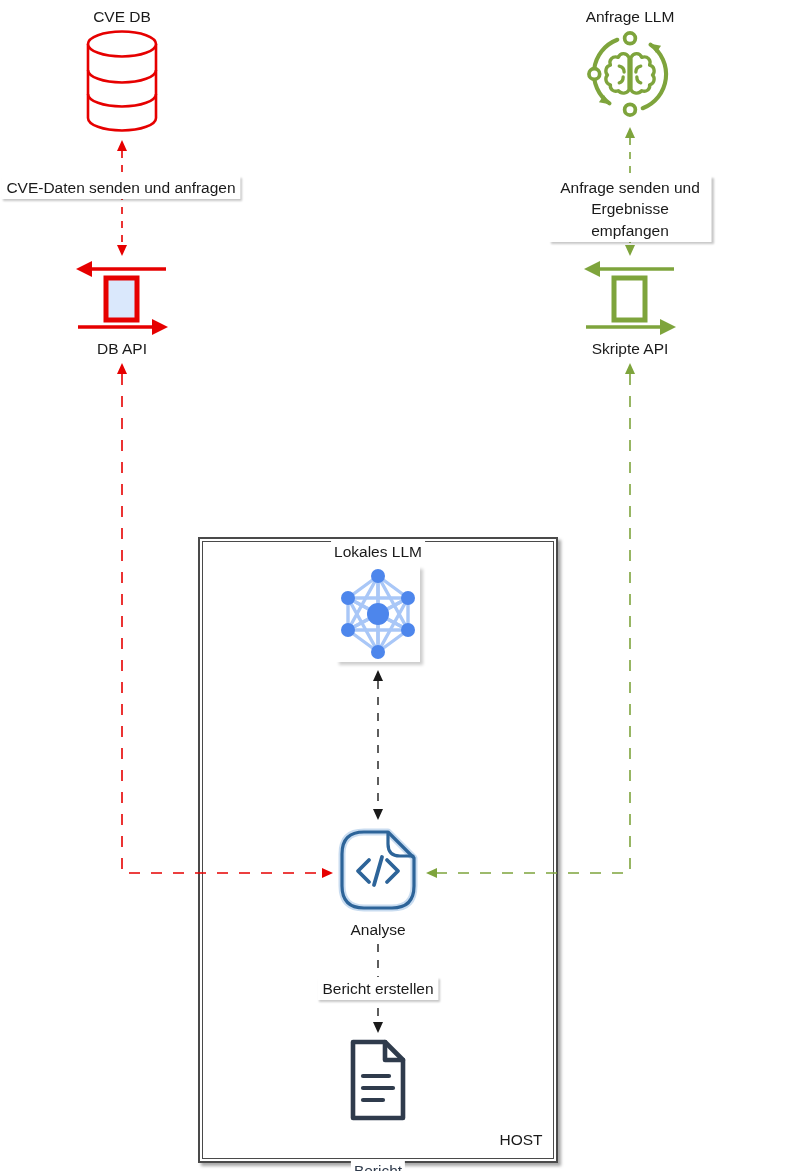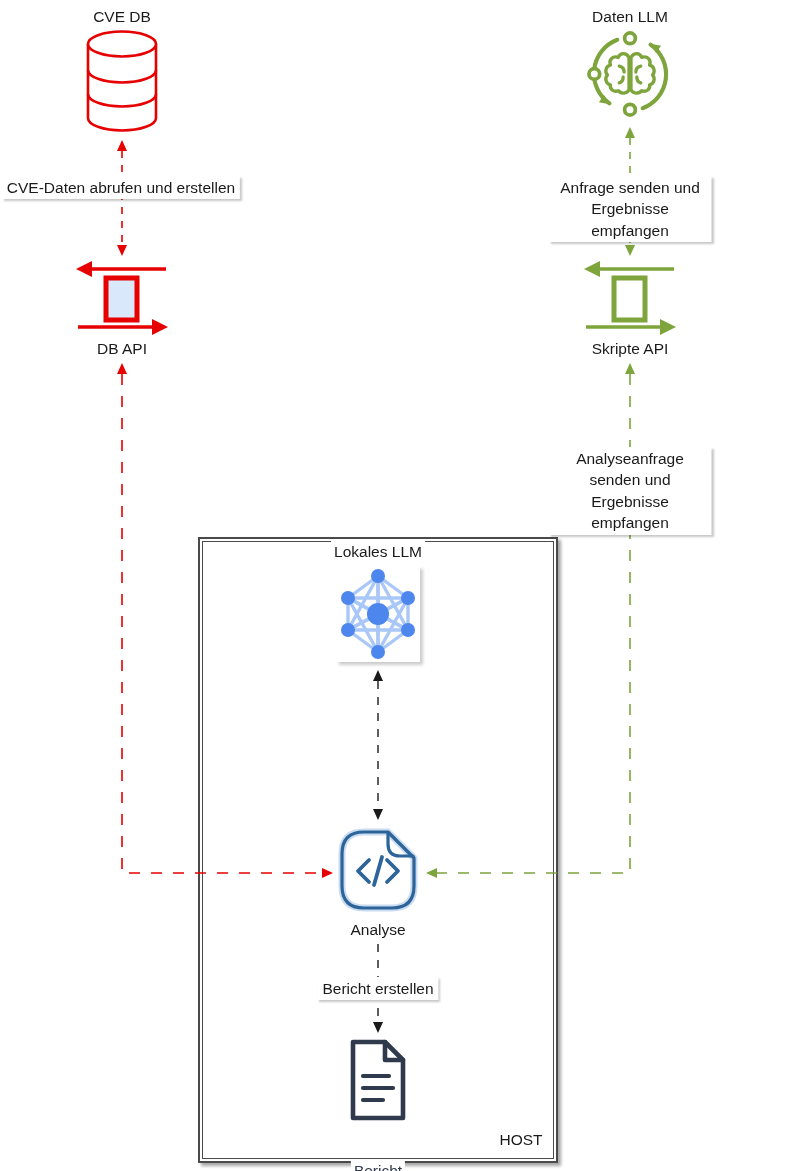--- a/index.html
+++ b/index.html
@@ -156,30 +156,28 @@
       <path d="M37,4 V22 H55" fill="none"></path>
       <g stroke-width="4.2">
         <line x1="15" y1="38" x2="41" y2="38"></line>
         <line x1="15" y1="50" x2="45" y2="50"></line>
         <line x1="15" y1="62" x2="35" y2="62"></line>
       </g>
     </g>
   </svg>
 
   <div class="lbl node-lbl" style="left:122px;top:6px">CVE DB</div>
-  <div class="lbl node-lbl" style="left:630px;top:6px">Daten LLM</div>
+  <div class="lbl node-lbl" style="left:630px;top:6px">Anfrage LLM</div>
 
-  <div class="lbl edge-lbl" style="left:121px;top:176px">CVE-Daten abrufen und erstellen</div>
+  <div class="lbl edge-lbl" style="left:121px;top:176px">CVE-Daten senden und anfragen</div>
   <div class="lbl edge-lbl" style="left:630px;top:176px">Anfrage senden und Ergebnisse empfangen</div>
 
   <div class="lbl node-lbl" style="left:122px;top:338px">DB API</div>
   <div class="lbl node-lbl" style="left:630px;top:338px">Skripte API</div>
 
-  <div class="lbl edge-lbl" style="left:630px;top:447px">Analyseanfrage senden und
-Ergebnisse empfangen</div>
 
   <div class="lbl node-lbl" style="left:378px;top:541px">Lokales LLM</div>
 
 
   <div class="lbl node-lbl" style="left:378px;top:919px">Analyse</div>
 
   <div class="lbl edge-lbl" style="left:378px;top:977px">Bericht erstellen</div>
 
   <div class="lbl node-lbl navy" style="left:378px;top:1160px">Bericht</div>
 

